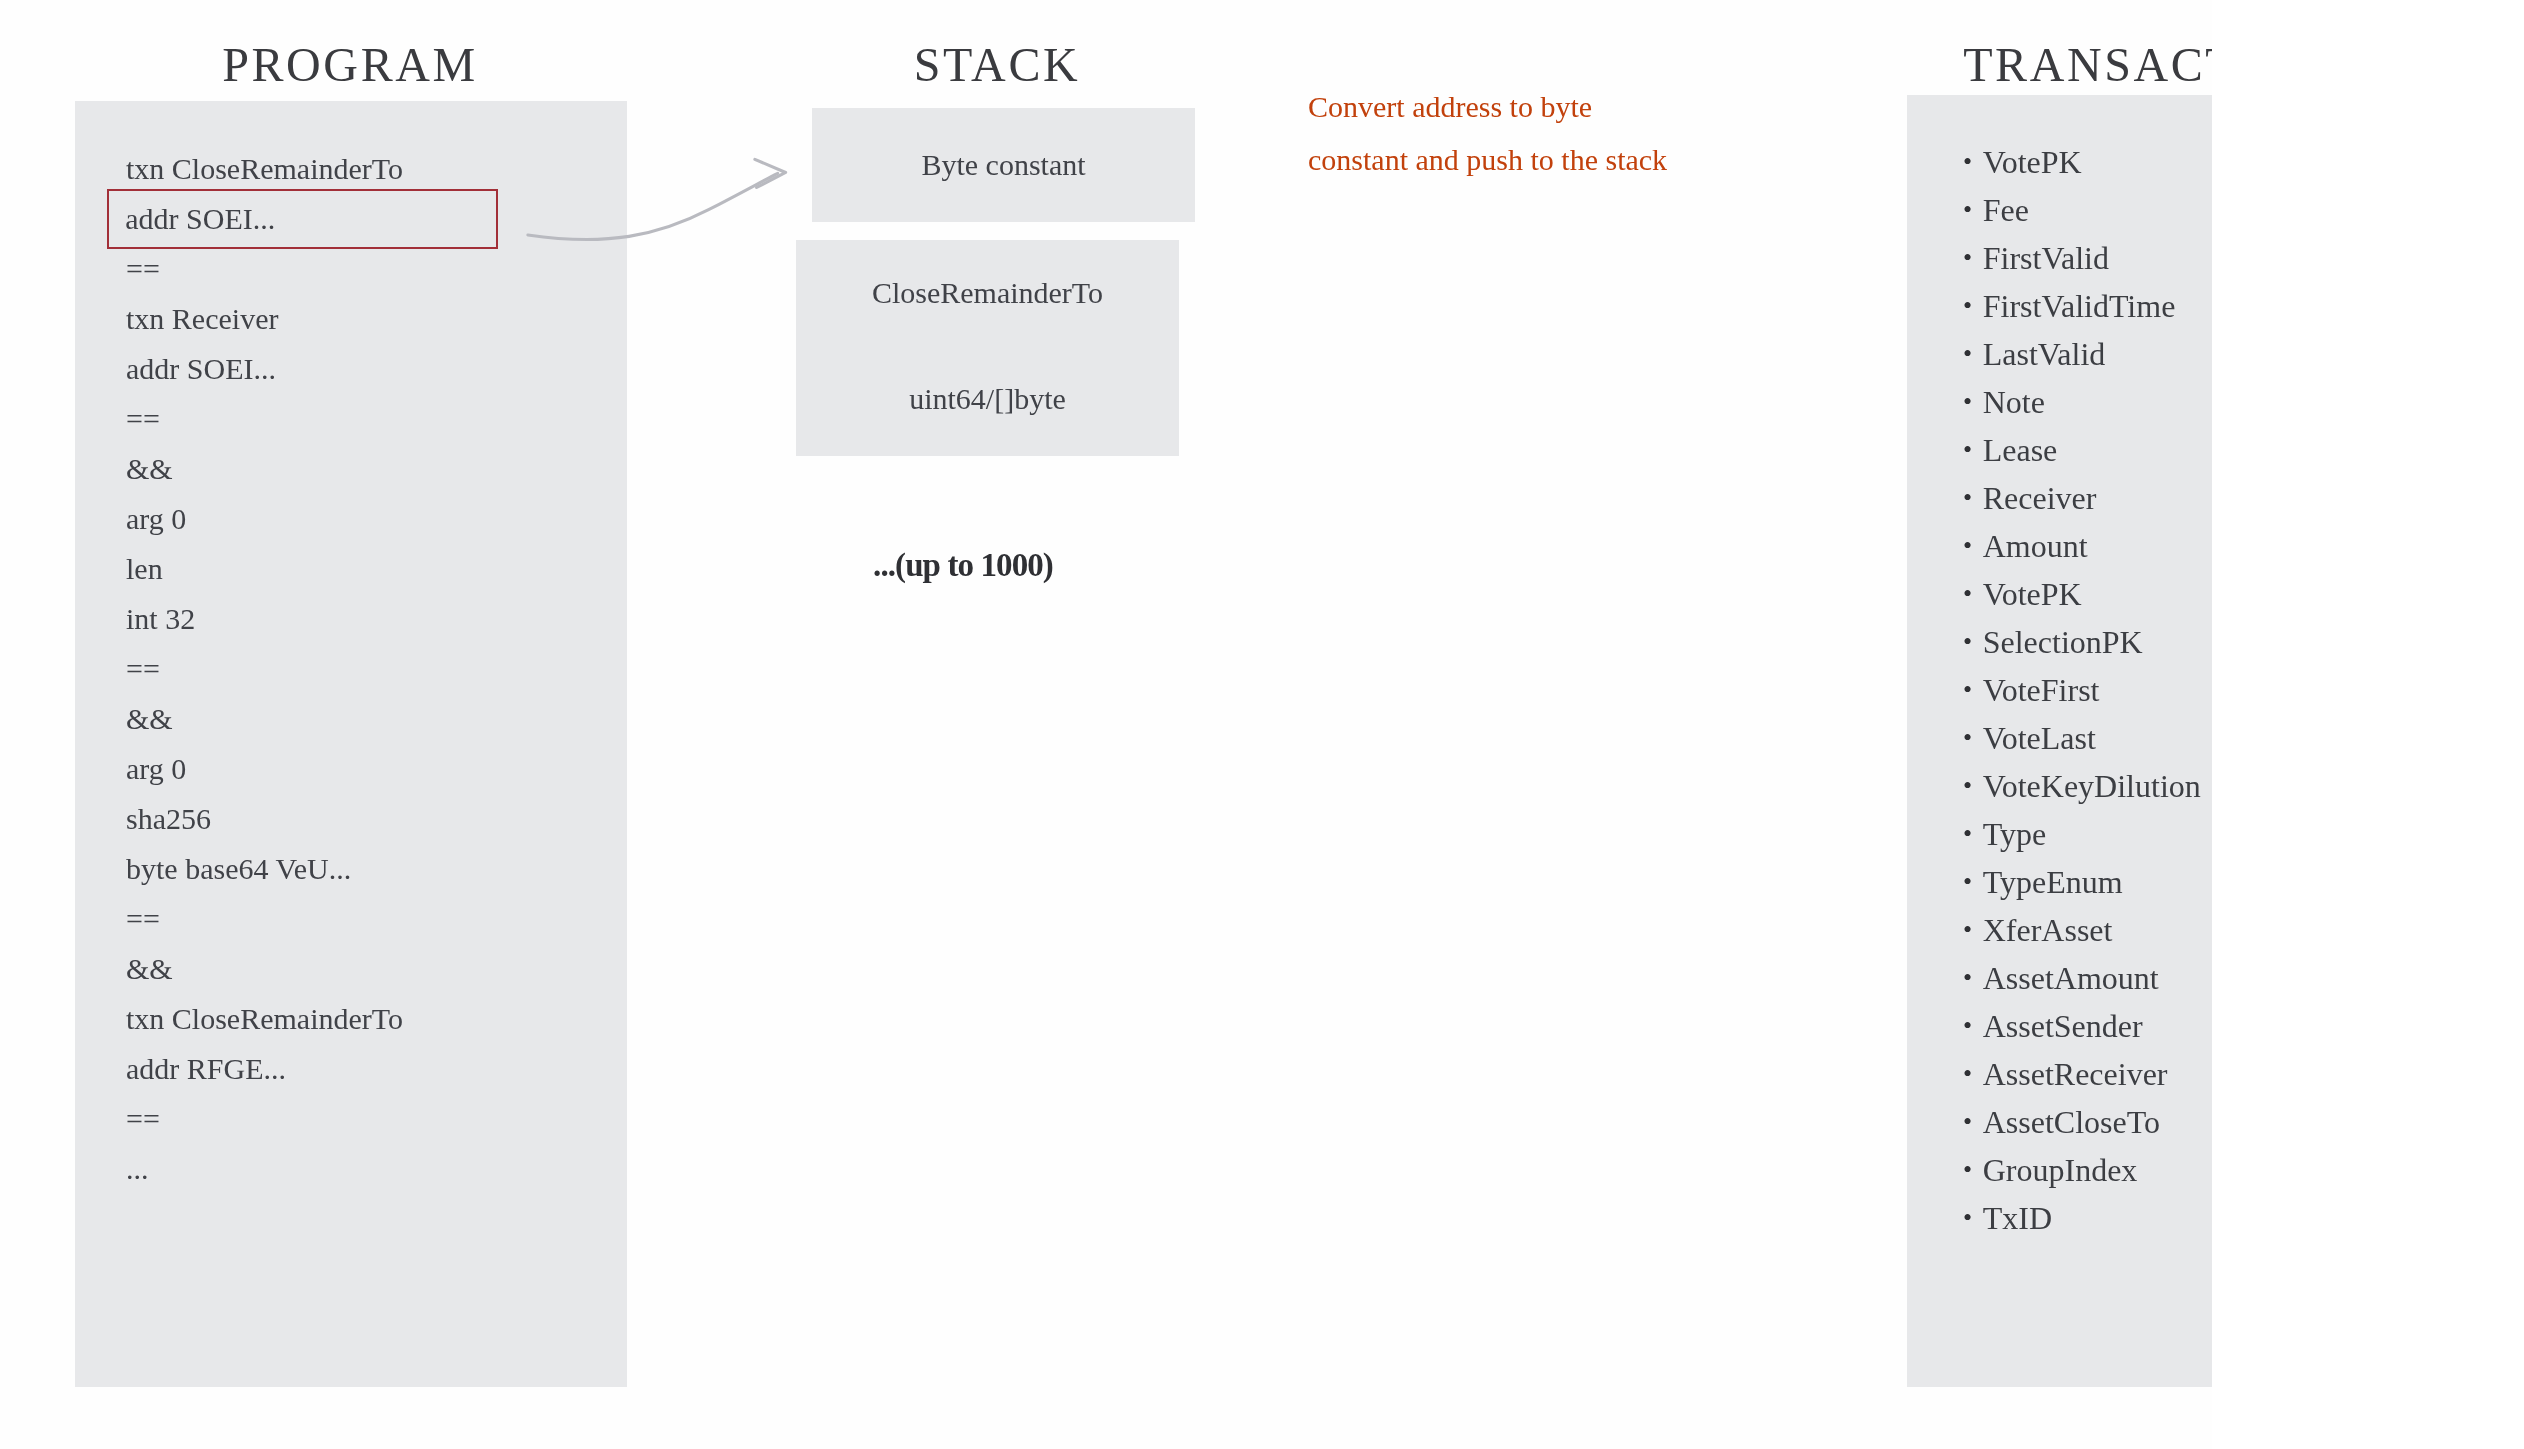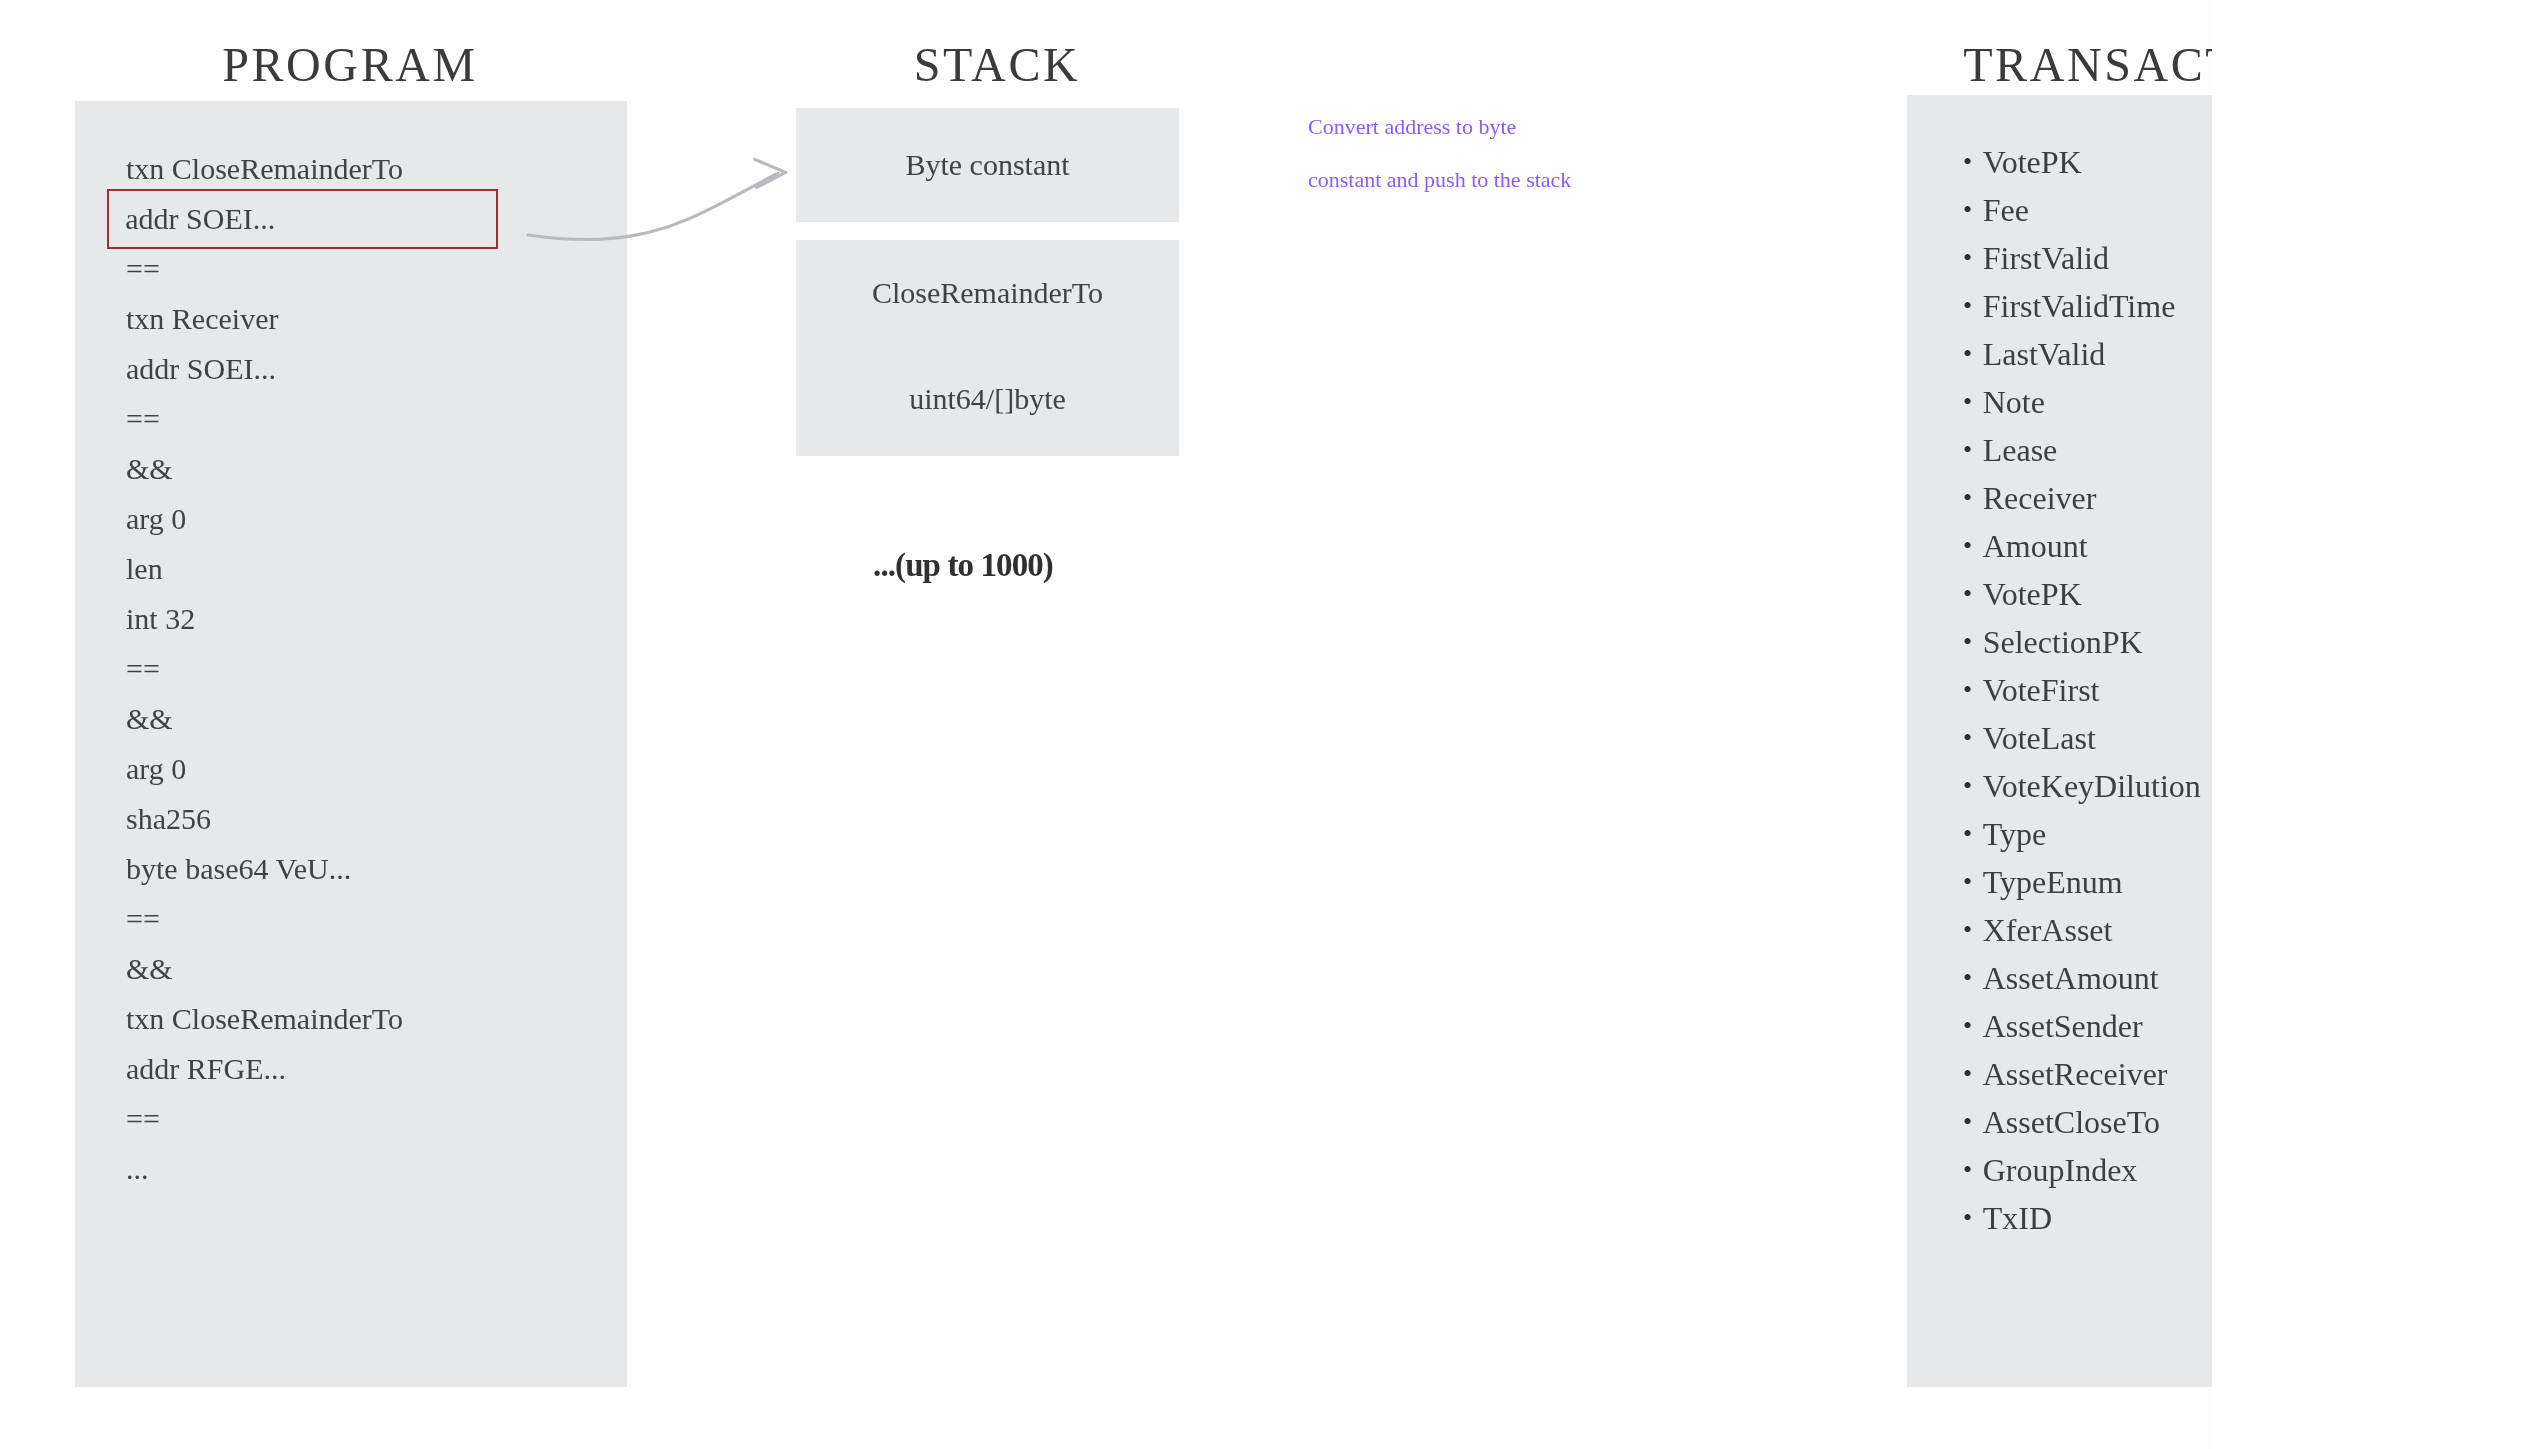--- a/index.html
+++ b/index.html
@@ -54,42 +54,42 @@
     left:796px;
     width:383px;
     background:#e7e8ea;
     display:flex;
     align-items:center;
     justify-content:center;
     font-size:30px;
     color:#404248;
     white-space:nowrap;
   }
-  #stack-box-0{top:108px;height:114px;}
+  #stack-box-0{top:108px;height:114px;margin-left:16px;}
   #stack-box-1{top:240px;height:106px;}
   #stack-box-2{top:342px;height:114px;}
   .stack-note{
     position:absolute;
     left:796px;top:503px;
     width:334px;
     text-align:center;
     font-size:33px;
     font-weight:700;
     letter-spacing:-0.9px;
     color:#2f3034;
     white-space:nowrap;
     margin-top:44px;
   }
   
   .annotation{
     position:absolute;
-    left:1308px;top:100px;
-    font-size:22px;
+    left:1308px;top:80px;
+    font-size:30px;
     line-height:53px;
-    color:#8b5cf6;
+    color:#c2410c;
     white-space:nowrap;
   }
   
   #arrow-svg{position:absolute;left:0;top:0;pointer-events:none;}
   
   .txn-panel{
     position:absolute;
     left:1907px;top:95px;
     width:556px;height:1292px;
     background:#e7e8ea;

